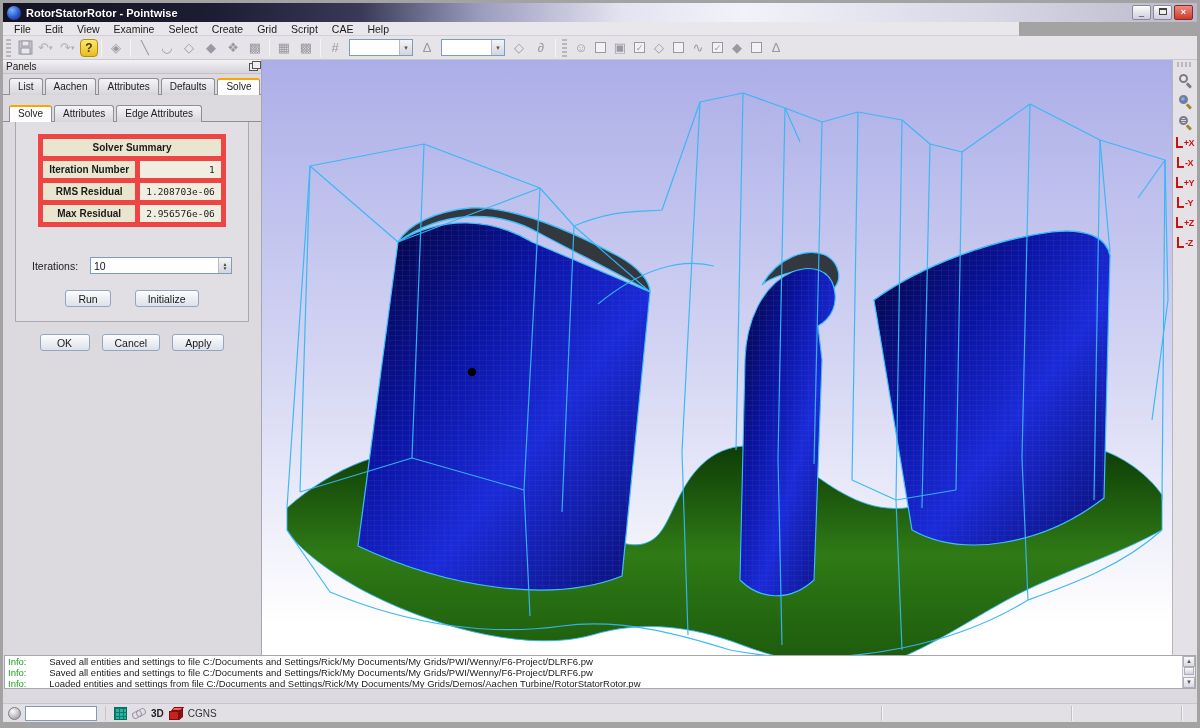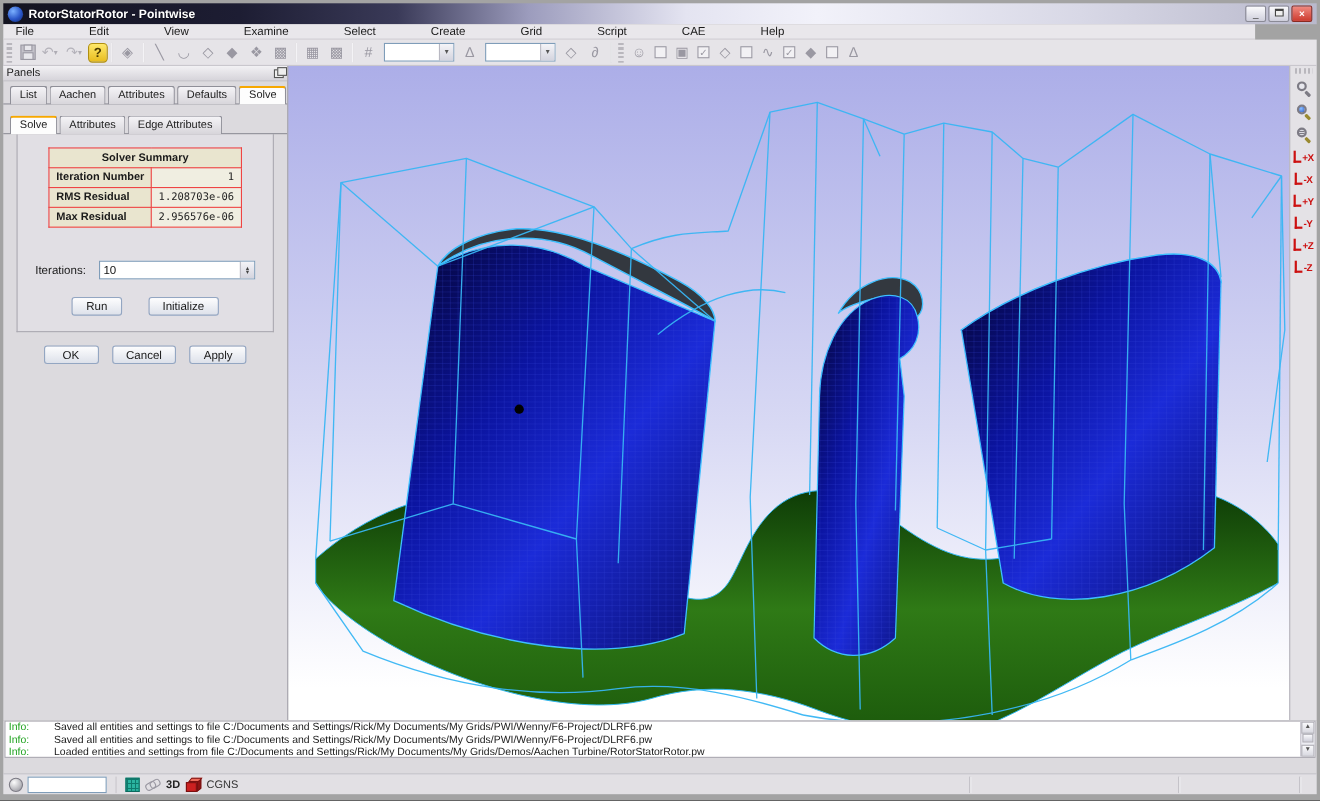--- a/index.html
+++ b/index.html
@@ -15,22 +15,22 @@
     margin-right:5px; flex:0 0 auto; }
   #titlebar .title-text { color:#fff; font-size:11px; font-weight:bold; flex:1 1 auto;
     text-shadow:0 1px 1px rgba(0,0,0,.6); white-space:nowrap; }
   .winbtns { display:flex; gap:2px; }
   .winbtn { width:19px; height:15px; border:1px solid #8a8a96; border-radius:2px;
     background:linear-gradient(#fbfbfd,#cfcfdc); font-size:9px; line-height:12px; text-align:center; color:#333; }
   .winbtn.close { background:linear-gradient(#f08a80,#cc3a2e); border-color:#8a2a22; color:#fff; font-weight:bold; }
   .winbtn .restore-glyph { display:block; width:8px; height:7px; border:1px solid #444; border-top:2px solid #444; margin:2px auto 0; background:#eee; }
 
   
-  #menubar { position:absolute; left:3px; top:22px; width:1138px; height:14px; background:#e9e7eb;
-    display:flex; align-items:center; padding-left:4px; border-bottom:1px solid #d2d0d6;gap:36px; }
+  #menubar { position:absolute; left:3px; top:22px; width:1016px; height:14px; background:#e9e7eb;
+    display:flex; align-items:center; padding-left:4px; border-bottom:1px solid #d2d0d6; }
   .menu-item { font-size:10.5px; color:#1a1a1a; padding:0 7px; height:14px; line-height:14px; }
 
   
   #toolbar { position:absolute; left:3px; top:36px; width:1194px; height:24px; background:#e6e4e8;
     display:flex; align-items:center; border-bottom:1px solid #c9c7cd; }
   .tb-handle { width:5px; height:18px; margin:0 3px;
     background:repeating-linear-gradient(#b9b7bd 0 2px, transparent 2px 4px); flex:0 0 auto; }
   .tb-sep { width:1px; height:18px; background:#c2c0c6; border-right:1px solid #f4f3f6; margin:0 3px; flex:0 0 auto; }
   .tb-ico { width:20px; height:20px; display:flex; align-items:center; justify-content:center;
     font-size:13px; color:#9a98a2; flex:0 0 auto; margin:0 1px; }
@@ -61,23 +61,23 @@
   .tabbar { display:flex; align-items:flex-end; padding:4px 6px 0 6px; position:relative; }
   .tabbar::after { content:""; position:absolute; left:0; right:0; bottom:0; height:1px; background:#8f8f98; }
   .tab { font-size:10px; color:#222; padding:2px 8px 3px; border:1px solid #8f8f98; border-bottom:none;
     border-radius:3px 3px 0 0; background:linear-gradient(#f5f4f7,#d7d5da); margin-right:2px; position:relative; z-index:1; }
   .tab.active { background:#fdfdfd; border-top:2px solid #f7a800; padding-top:1px; z-index:3; }
   .subtabbar { margin-top:6px; }
 
   .groupbox { margin:0 12px; background:#e1dfe4; border:1px solid #aaa8b0; border-top:none; padding:12px 10px 14px; }
 
   table.solver { border-collapse:collapse; margin:0 auto; }
-  table.solver th, table.solver td { border:1px solid #ef4444; font-size:10px; padding:3px 6px; }
+  table.solver th, table.solver td { border:5px solid #ef4444; font-size:10px; padding:3px 6px; }
   table.solver th { background:#e9e5cf; font-weight:bold; color:#1a1a1a; }
-  table.solver td.lbl { background:#e9e5cf; font-weight:bold; color:#1a1a1a; }
+  table.solver td.lbl { background:#e9e5cf; font-weight:bold; color:#1a1a1a;text-align:center; }
   table.solver td.val { background:#f0eee1; font-family:"DejaVu Sans Mono", monospace; font-size:9.5px;
     text-align:right; color:#222; min-width:78px; }
 
   .iter-row { display:flex; align-items:center; margin:30px 6px 0; }
   .iter-label { font-size:10.5px; color:#1a1a1a; width:58px; }
   .spinbox { flex:1; height:17px; border:1px solid #7f9db9; background:#fff; display:flex; align-items:center; }
   .spinbox .sv { flex:1; font-size:10.5px; padding-left:3px; color:#111; }
   .spinbox .sb { width:13px; height:15px; border-left:1px solid #b8b8c2; background:linear-gradient(#f4f4f8,#d4d4de);
     display:flex; flex-direction:column; align-items:center; justify-content:center; font-size:5px; color:#444; line-height:4px; }
 

